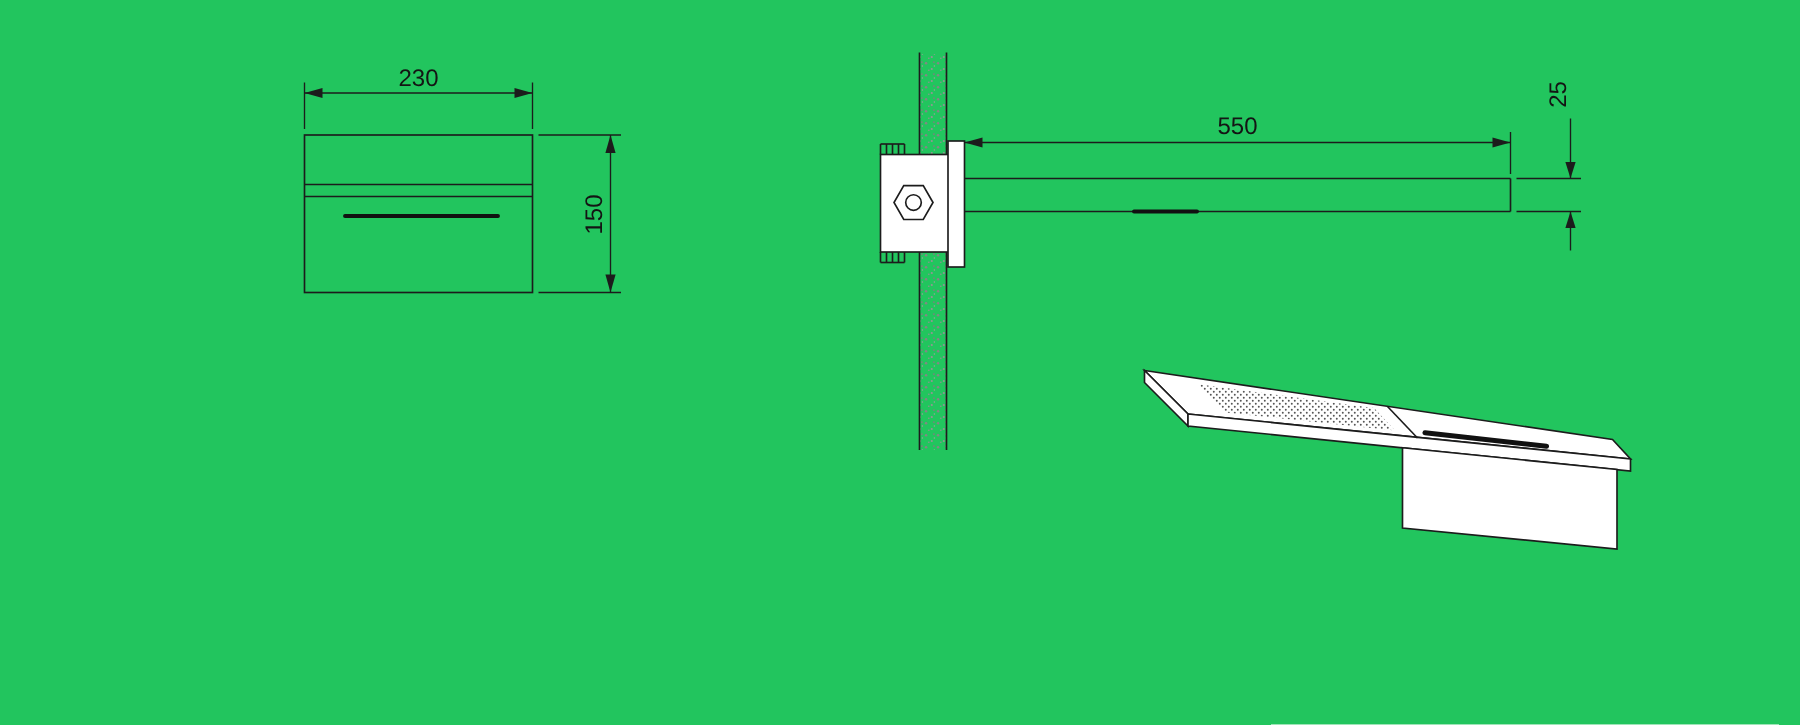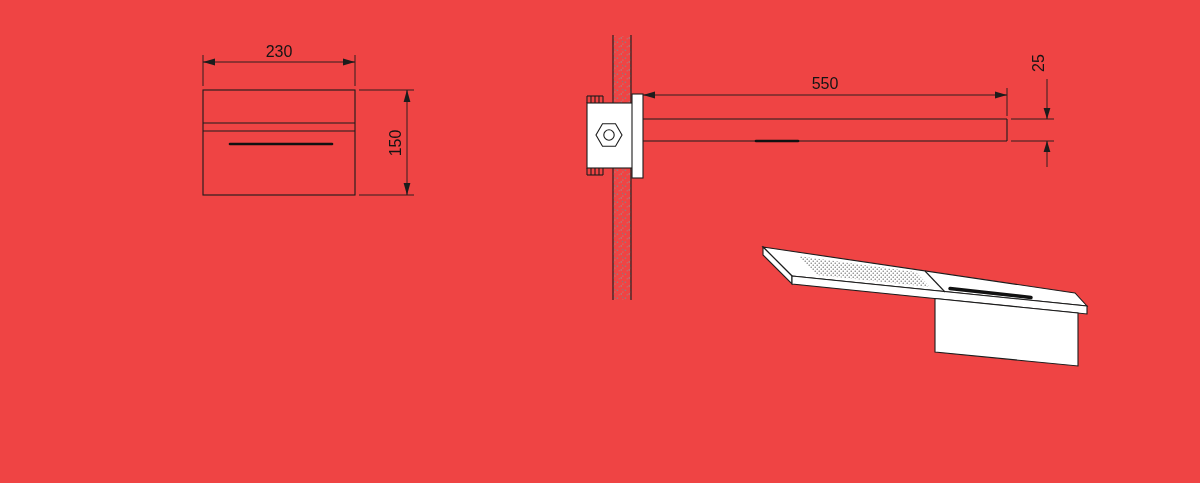--- a/index.html
+++ b/index.html
@@ -3,21 +3,21 @@
 <meta charset="utf-8">
 <style>
   html, body {
     margin: 0;
     padding: 0;
     background: #ffffff;
   }
   .canvas {
     width: 1200px;
     height: 483px;
-    background: #ef4444;
+    background: #22c55e;
     position: relative;
     overflow: hidden;
     font-family: "Liberation Sans", sans-serif;
   }
   svg { display: block; }
   .ln {
     stroke: #1c1c1c;
     stroke-width: 1.1;
     fill: none;
     stroke-linecap: butt;

